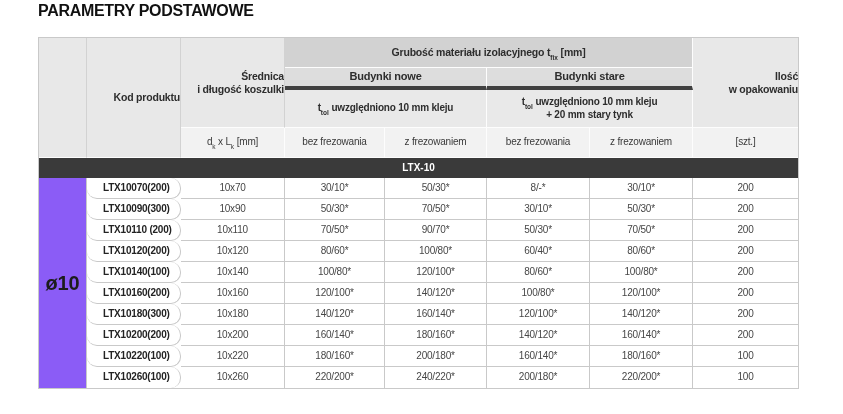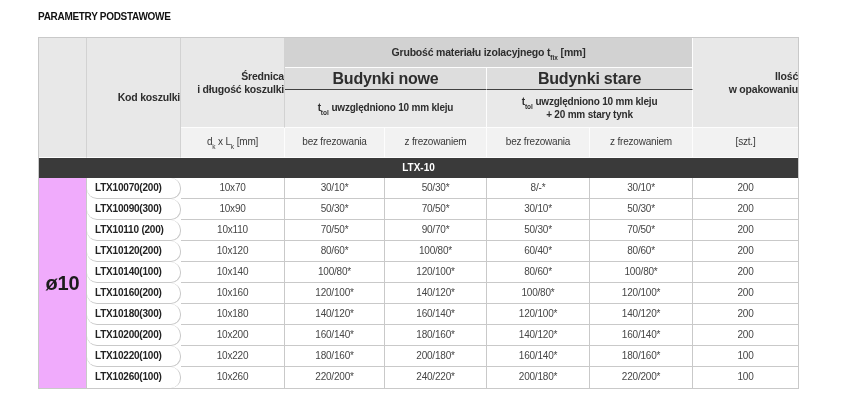--- a/index.html
+++ b/index.html
@@ -3,22 +3,22 @@
 <meta charset="utf-8">
 <style>
   html, body {
     margin: 0; padding: 0;
     width: 843px; height: 414px;
     background: #ffffff;
     font-family: "Liberation Sans", sans-serif;
     position: relative;
   }
   .page-title {
-    position: absolute; left: 38px; top: 11px;
-    font-size: 10px; font-weight: 800; color: #111;
+    position: absolute; left: 38px; top: 2px;
+    font-size: 16px; font-weight: 800; color: #111;
     letter-spacing: -0.3px;
   }
   .tbl-wrap {
     position: absolute; left: 38px; top: 37px; width: 759px;
     border: 1px solid #c9c9c9;
   }
   table {
     border-collapse: separate; border-spacing: 0;
     table-layout: fixed; width: 100%;
   }
@@ -37,22 +37,22 @@
   
   .hd-left {
     background: #e8e8e8; font-weight: 700; font-size: 10.5px; color: #2d2d2d;
     border-right: 1px solid #d2d2d2; border-bottom: 1px solid #fdfdfd; text-align: right;
   }
   .grp-a {
     background: #d2d2d2; font-weight: 700; font-size: 10.5px; color: #2d2d2d;
     border-right: 1px solid #fdfdfd; border-bottom: 1px solid #fdfdfd;
   }
   .grp-b {
-    background: #dddddd; font-weight: 700; font-size: 16px; color: #2d2d2d;
-    border-right: 1px solid #fdfdfd; border-bottom: 1px solid #404040;
+    background: #dddddd; font-weight: 700; font-size: 11px; color: #2d2d2d;
+    border-right: 1px solid #fdfdfd; border-bottom: 4px solid #404040;
   }
   .grp-c {
     background: #e9e9e9; font-weight: 700; font-size: 10px; color: #2d2d2d;
     border-right: 1px solid #fdfdfd; border-bottom: 1px solid #fdfdfd;
   }
   .grp-d {
     background: #f2f2f2; font-weight: 400; font-size: 10px; color: #3a3a3a;
     border-right: 1px solid #fdfdfd; border-bottom: 1px solid #fdfdfd;
   }
   .no-r { border-right: none !important; }
@@ -69,25 +69,25 @@
     font-weight: 700; font-size: 10px; letter-spacing: 0;
     border: none;
   }
   
   .cell {
     background: #ffffff;
     border-right: 1px solid #c9c9c9; border-bottom: 1px solid #c9c9c9;
     color: #474747;
   }
   .code-cell {
-    text-align: left; padding-left: 8px;
+    text-align: left; padding-left: 16px;
     font-weight: 700; color: #232323; font-size: 10px; border-radius: 10px;
   }
   .dia-cell {
-    background: #f0abfc;
+    background: #8b5cf6;
     font-size: 20px; font-weight: 700; color: #1c1c1c;
     border-right: 1px solid #c9c9c9; border-bottom: none;
   }
   tr.data-row:last-child .cell { border-bottom: none; }
 </style>
 </head>
 <body>
 
 <div class="page-title">PARAMETRY PODSTAWOWE</div>
 
@@ -100,21 +100,21 @@
       <col style="width:100px">
         <col style="width:102px">
         <col style="width:103px">
       <col style="width:103px">
         <col style="width:105px">
     </colgroup>
 
     <tbody>
         <tr class="r1">
       <td class="hd-left" rowspan="4"></td>
-      <td class="hd-left" rowspan="4">Kod koszulki</td>
+      <td class="hd-left" rowspan="4">Kod produktu</td>
       <td class="hd-left" rowspan="3">
         <span>Średnica</span><br>
         <span>i długość koszulki</span>
       </td>
       <td class="grp-a" colspan="4">
         <span>Grubość materiału izolacyjnego t</span><sub>fix</sub><span> [mm]</span>
       </td>
       <td class="hd-left no-r" rowspan="3">
         <span>Ilość</span><br>
         <span>w opakowaniu</span>

